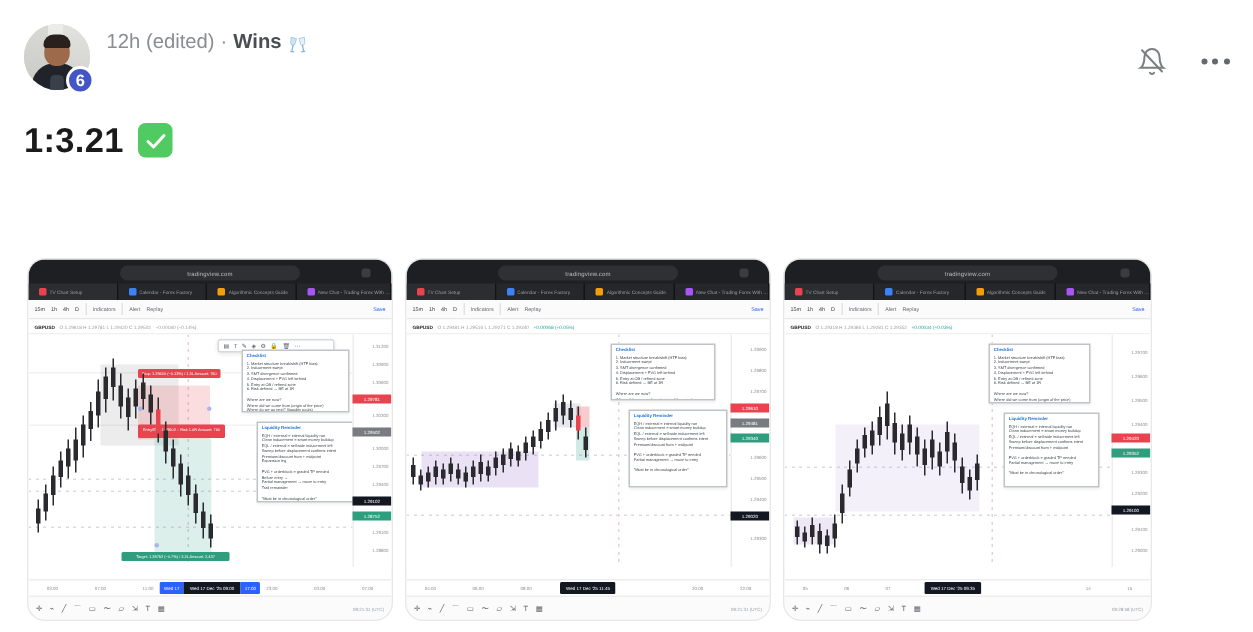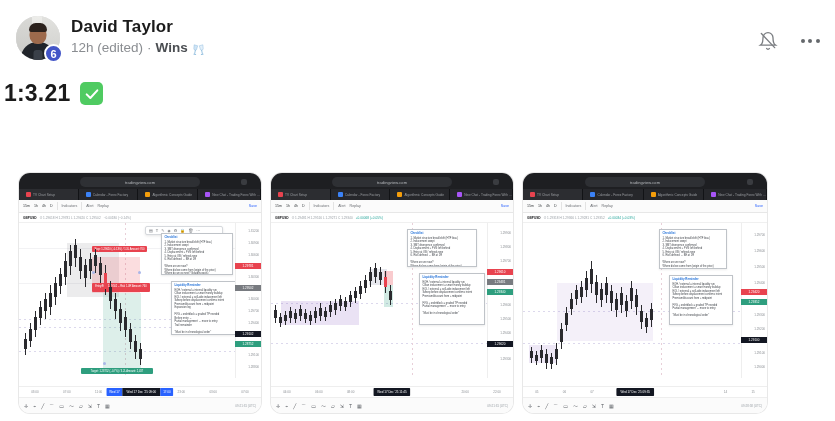--- a/index.html
+++ b/index.html
@@ -57,21 +57,21 @@
   .subline .dot { color: #8a8d91; }
   .tag { color: #4b4e52; font-weight: bold; }
   .glass-ico { display:inline-block; width:13px; height:13px; position:relative; top:2px; }
 
   .header-right { position: absolute; right: 14px; top: 30px; display: flex; align-items: center; gap: 20px; }
   .icon-btn { width: 22px; height: 22px; display: flex; align-items: center; justify-content: center; cursor: pointer; }
   .dots { display: flex; gap: 3.5px; }
   .dots i { width: 4px; height: 4px; border-radius: 50%; background: #65686c; display: block; }
 
   
-  .title-row { display: flex; align-items: center; gap: 10px; padding: 20px 16px 0 4px; }
+  .title-row { display: flex; align-items: center; gap: 10px; padding: 20px 16px 0 16px; }
   .title { font-size: 23px; font-weight: bold; color: #1b1b1b; letter-spacing: .2px; }
   .check-emoji {
     width: 23px; height: 23px; border-radius: 5px; background: #4fcb61;
     display: flex; align-items: center; justify-content: center;
   }
 
   
   .body-text { padding: 14px 16px 0 16px; font-size: 16px; color: #2e2e2e; line-height: 1.3; }
   .mention { color: #5b7ddb; }
 
@@ -190,21 +190,20 @@
         <div class="bg-r"></div>
         <div class="body"></div>
         <div class="shirt"></div>
         <div class="head"></div>
         <div class="hair"></div>
       </div>
       <div class="badge">6</div>
     </div>
 
     <div class="hmeta">
-      <div class="uname">David Taylor</div>
       <div class="subline">
         <span>12h (edited)</span>
         <span class="dot">·</span>
         <span class="tag">Wins</span>
         <span class="glass-ico">
           <svg viewBox="0 0 16 16" width="13" height="13">
             <path d="M2.6 2.2 L7 3.4 L5.6 8.2 A2 2 0 0 1 2.2 7.3 Z" fill="#cfe4f5" stroke="#7fb3d9" stroke-width=".5"></path>
             <path d="M4.2 8.6 L3.2 13.4" stroke="#7fb3d9" stroke-width="1" fill="none"></path>
             <path d="M1.9 13.8 L5 14.2" stroke="#7fb3d9" stroke-width="1" fill="none"></path>
             <path d="M13.4 2.2 L9 3.4 L10.4 8.2 A2 2 0 0 0 13.8 7.3 Z" fill="#e4f0fa" stroke="#7fb3d9" stroke-width=".5"></path>

